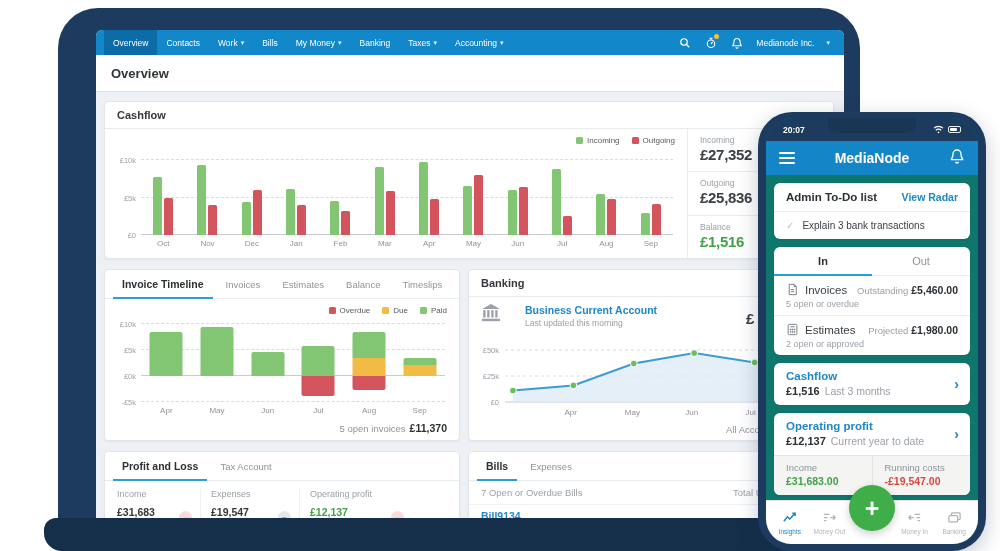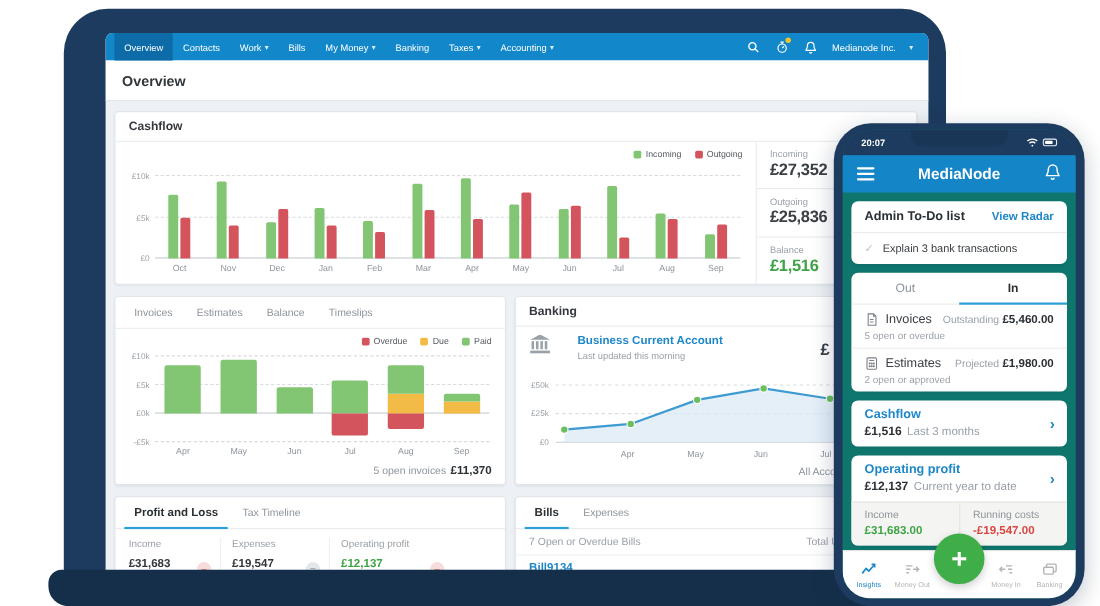--- a/index.html
+++ b/index.html
@@ -304,20 +304,21 @@
             <div class="stat">
               <div class="stat-label">Balance</div>
               <div class="stat-value green">£1,516</div>
             </div>
           </div>
       </div>
     </div>
 
     <div class="panel" id="invoice-panel">
       <div class="tabs-row">
+          <span class="tab active">Invoice Timeline</span>
           <span class="tab">Invoices</span>
           <span class="tab">Estimates</span>
           <span class="tab">Balance</span>
           <span class="tab">Timeslips</span>
         </div>
       <div class="legend" id="inv-legend">
           <span class="legend-item"><span class="swatch" style="background: rgb(212, 84, 94);"></span>Overdue</span>
           <span class="legend-item"><span class="swatch" style="background: rgb(242, 187, 69);"></span>Due</span>
           <span class="legend-item"><span class="swatch" style="background: rgb(130, 198, 115);"></span>Paid</span>
         </div>
@@ -413,21 +414,21 @@
           <span class="bk-xlab" style="left: 216.2px;">Jun</span>
           <span class="bk-xlab" style="left: 276.6px;">Jul</span>
           <span class="bk-xlab" style="left: 337px;">Aug</span>
         </div>
       <div class="bk-footer">All Accounts</div>
     </div>
 
     <div class="panel" id="pnl-panel">
       <div class="tabs-row">
           <span class="tab active">Profit and Loss</span>
-          <span class="tab">Tax Timeline</span>
+          <span class="tab">Tax Account</span>
         </div>
       <div class="pnl-body">
         <div class="pnl-col" style="width:62px;">
           <div class="pnl-label">Income</div>
           <div class="pnl-value">£31,683</div>
         </div>
         <div class="op-circle minus">−</div>
         <div class="pnl-col sep" style="width:78px;">
           <div class="pnl-label">Expenses</div>
           <div class="pnl-value">£19,547</div>
@@ -500,22 +501,22 @@
             <span class="todo-action">View Radar</span>
           </div>
           <div class="todo-item">
             <span class="check">✓</span>
             <span>Explain 3 bank transactions</span>
           </div>
         </div>
 
         <div class="card">
           <div class="p-tabs">
+              <span class="p-tab active">In</span>
               <span class="p-tab">Out</span>
-              <span class="p-tab active">In</span>
             </div>
           <div class="p-row">
             <div class="p-row-main">
               <svg width="13" height="13" viewBox="0 0 24 24" fill="none" stroke="#7a8087" stroke-width="1.8">
                   <path d="M6 2.5h9l4 4V21.5H6z"></path>
                   <path d="M15 2.5v4h4"></path>
                   <path d="M9 12h6M9 16h6"></path>
                 </svg>
               <span class="p-row-name">Invoices</span>
               <span class="p-row-right"><span>Outstanding</span><b>£5,460.00</b></span>

